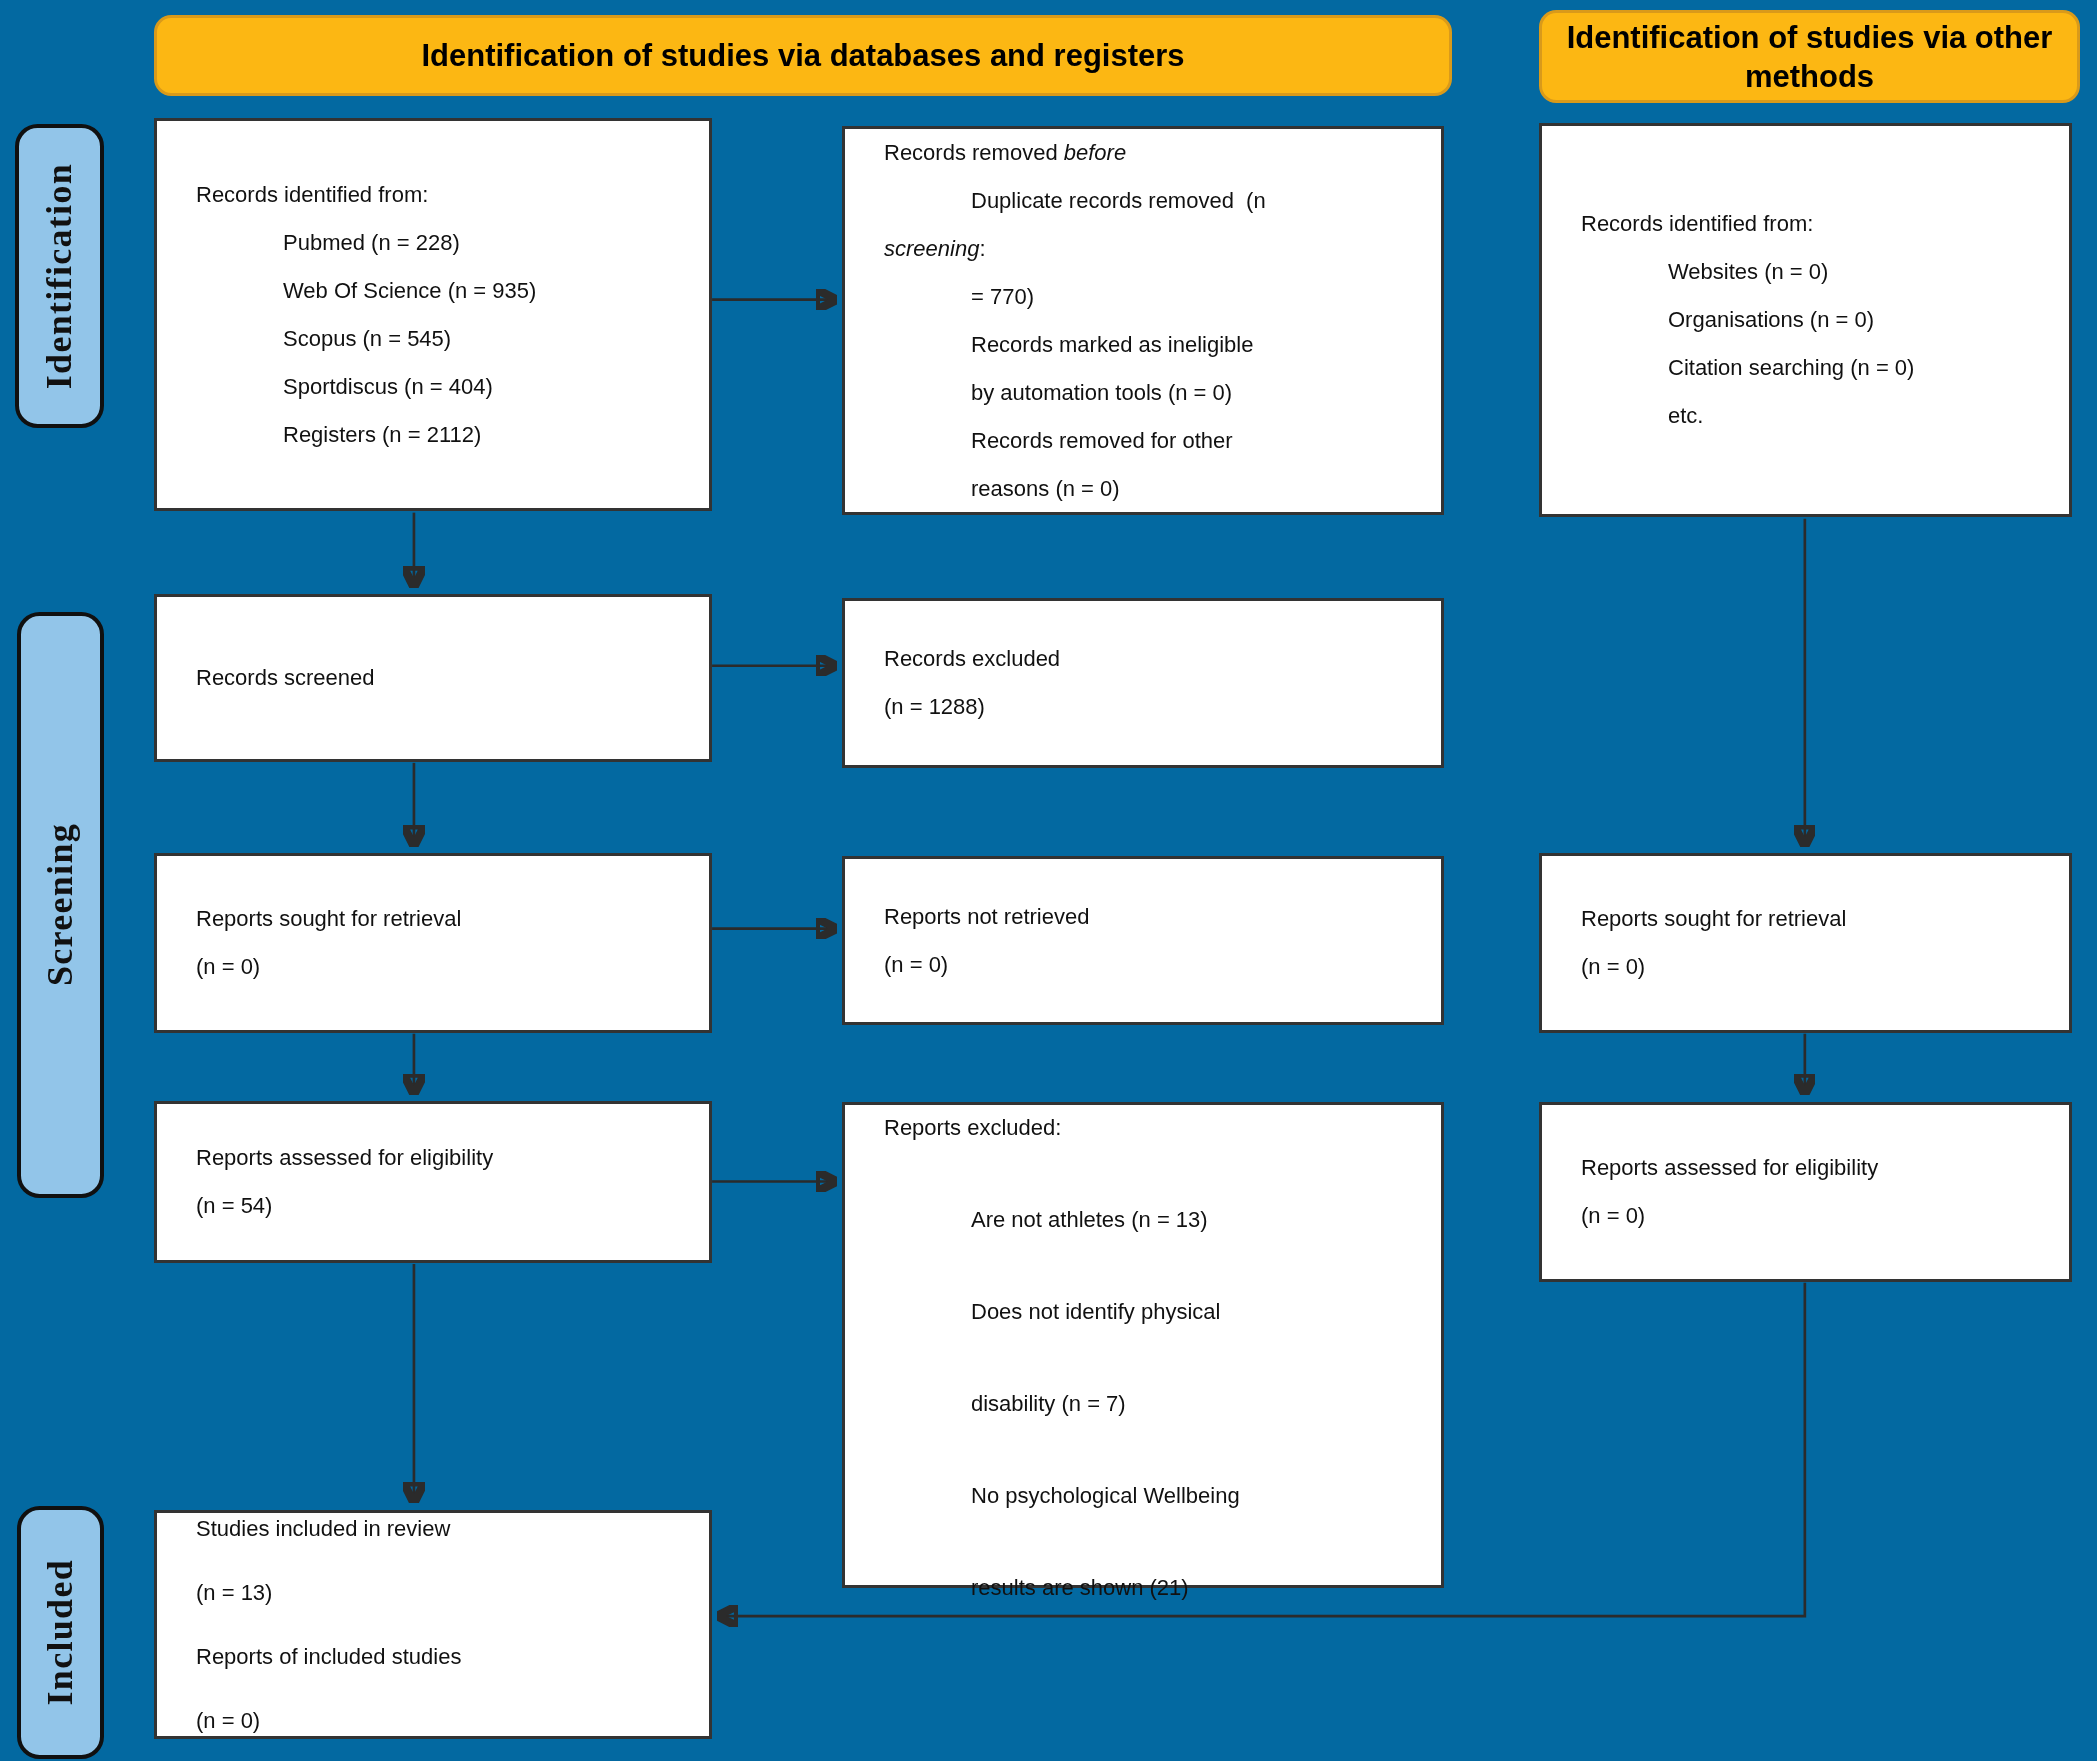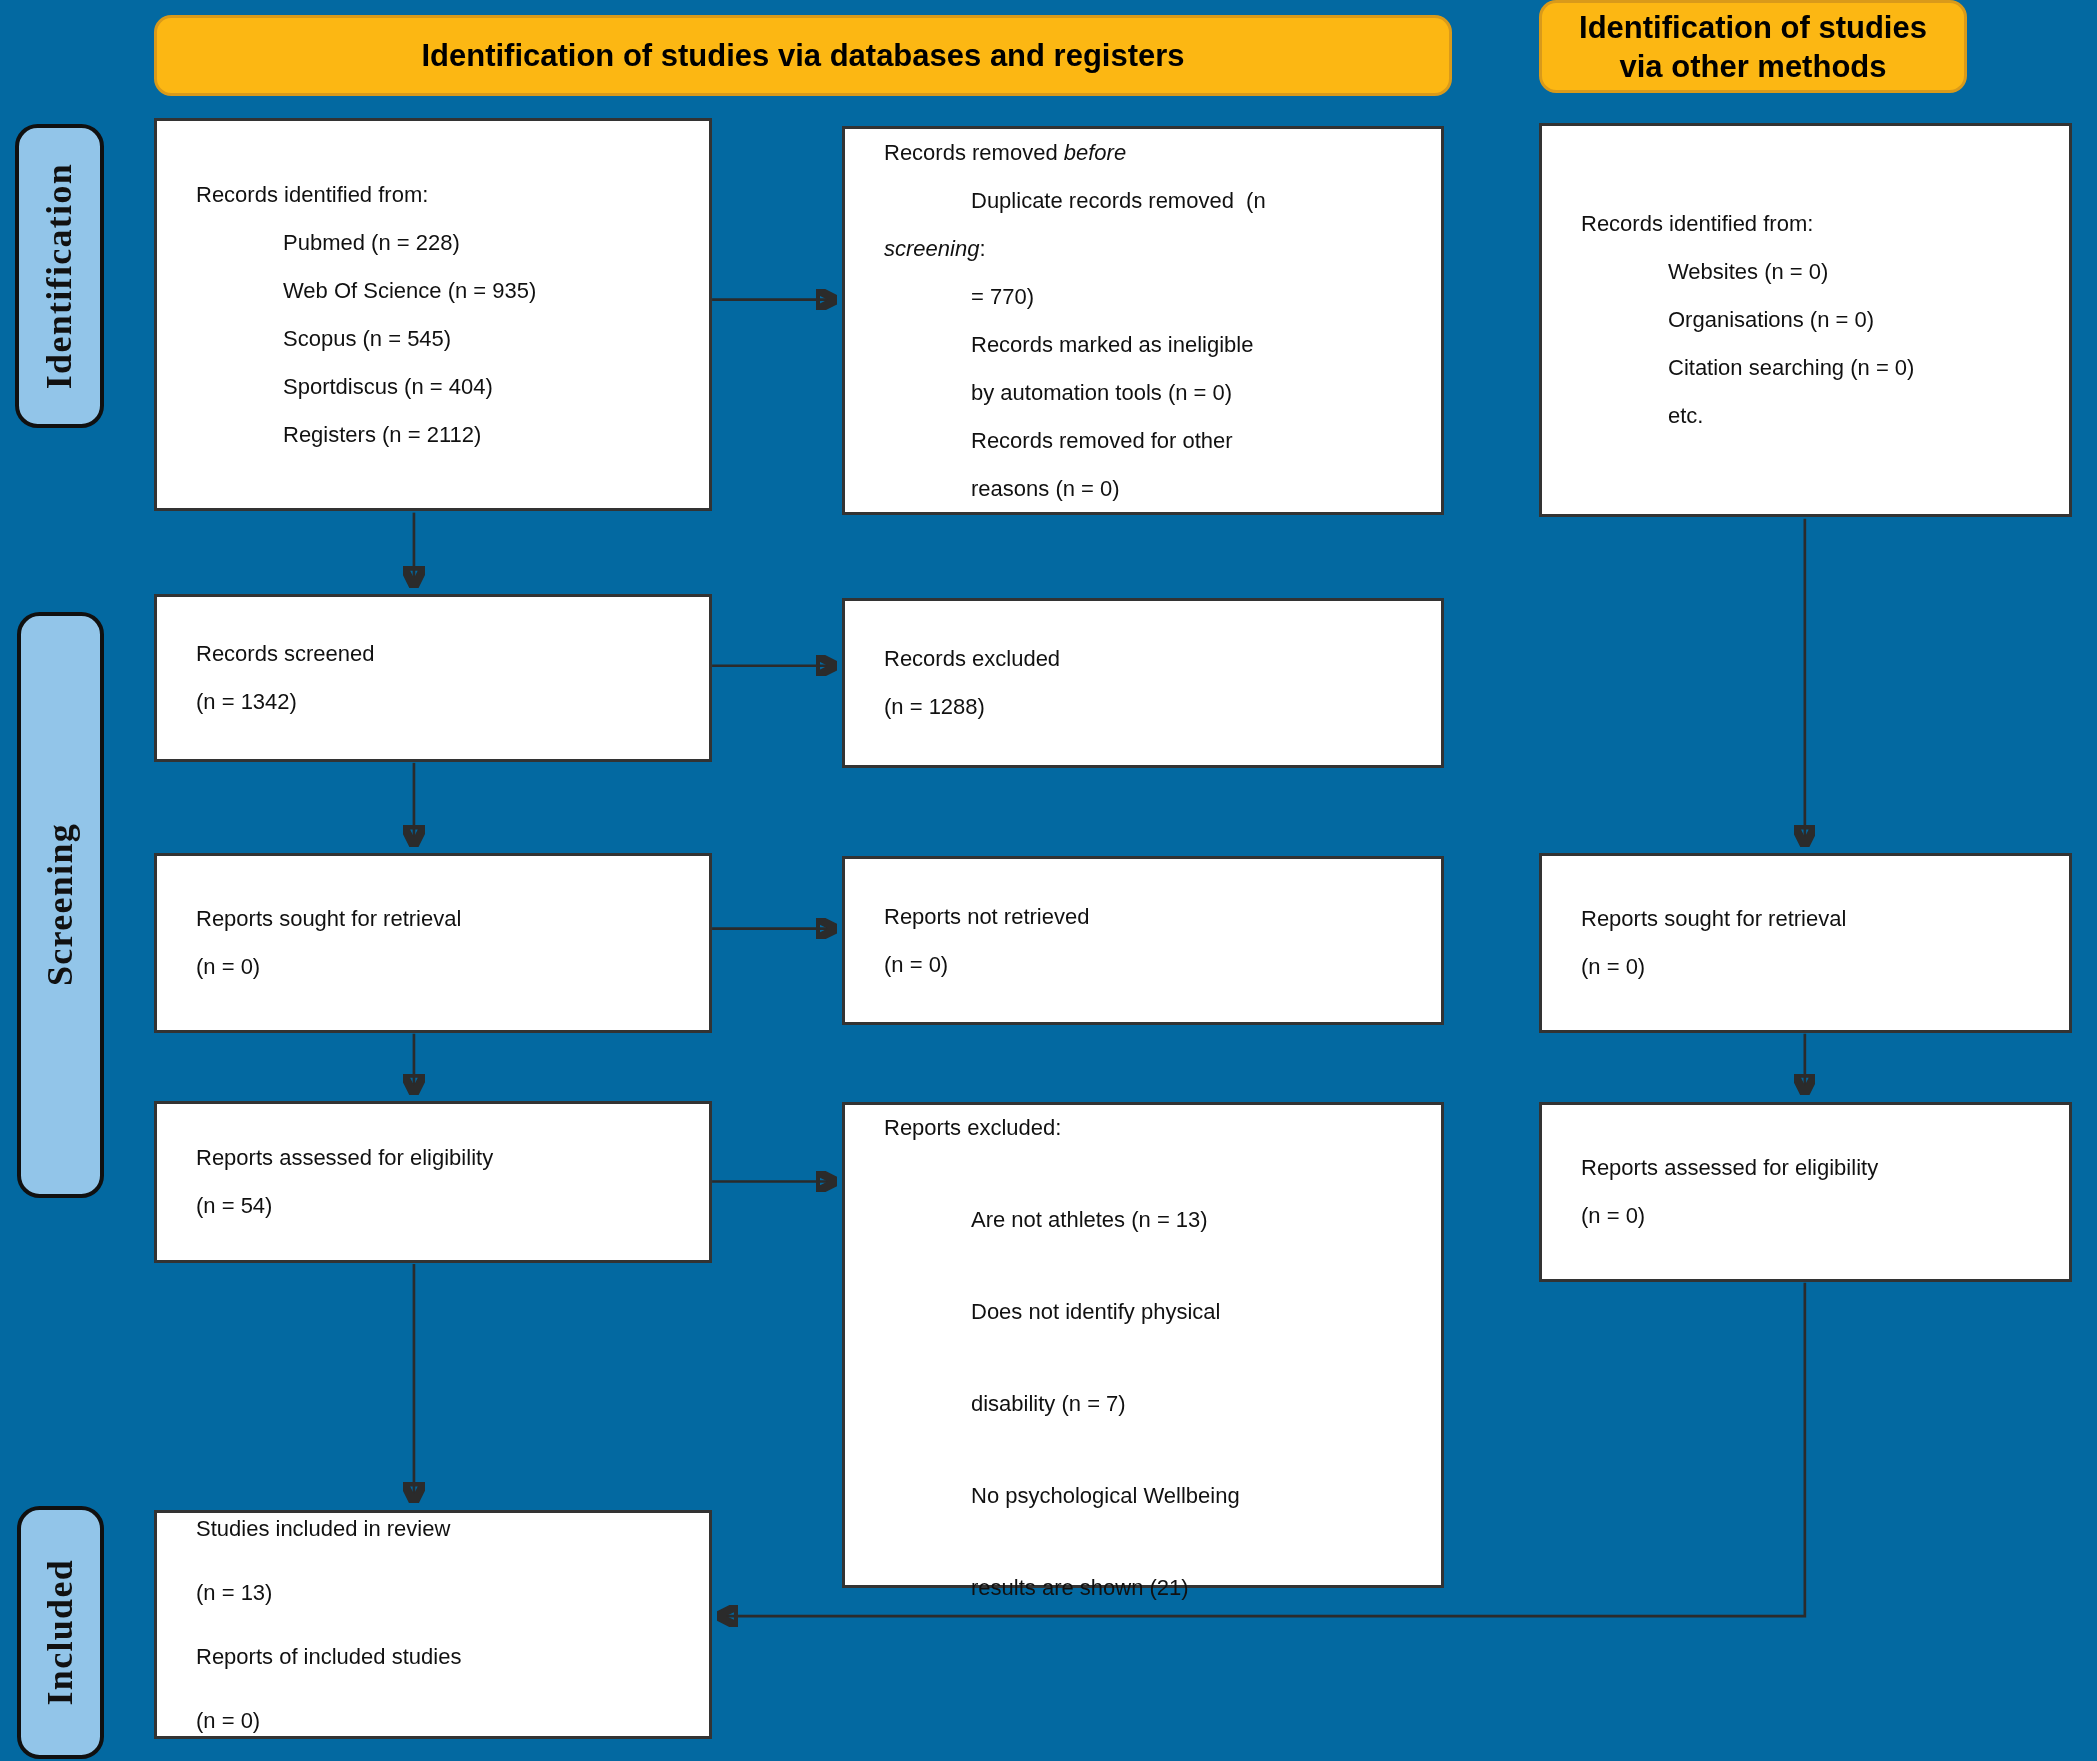--- a/index.html
+++ b/index.html
@@ -17,21 +17,21 @@
     background:#FCB713;
     border:3.3px solid #D99A1A;
     border-radius:17.3px;
     box-sizing:border-box;
     display:flex;align-items:center;justify-content:center;
     font-weight:bold;font-size:31px;line-height:39px;
     text-align:center;color:#000;
     padding:0 20px;
   }
   #hdr-db{left:154px;top:14.6px;width:1298px;height:81px;}
-  #hdr-other{left:1539px;top:0;width:428px;height:93px;}
+  #hdr-other{left:1539px;top:10px;width:541px;height:93px;}
   
   .pill{
     position:absolute;
     background:#92C5E9;
     border:4px solid #101010;
     border-radius:22.6px;
     box-sizing:border-box;
     display:flex;align-items:center;justify-content:center;
   }
   .pill span{
@@ -120,21 +120,20 @@
     <div class="line">Records identified from:</div>
     <div class="line ind">Pubmed (n = 228)</div>
     <div class="line ind">Web Of Science (n = 935)</div>
     <div class="line ind">Scopus (n = 545)</div>
     <div class="line ind">Sportdiscus (n = 404)</div>
     <div class="line ind">Registers (n = 2112)</div>
   </div>
 
   <div class="box" id="box-c">
     <div class="line">Records screened</div>
-    <div class="line">(n = 1342)</div>
   </div>
 
   <div class="box" id="box-e">
     <div class="line">Reports sought for retrieval</div>
     <div class="line">(n = 0)</div>
   </div>
 
   <div class="box" id="box-g">
     <div class="line">Reports assessed for eligibility</div>
     <div class="line">(n = 54)</div>

